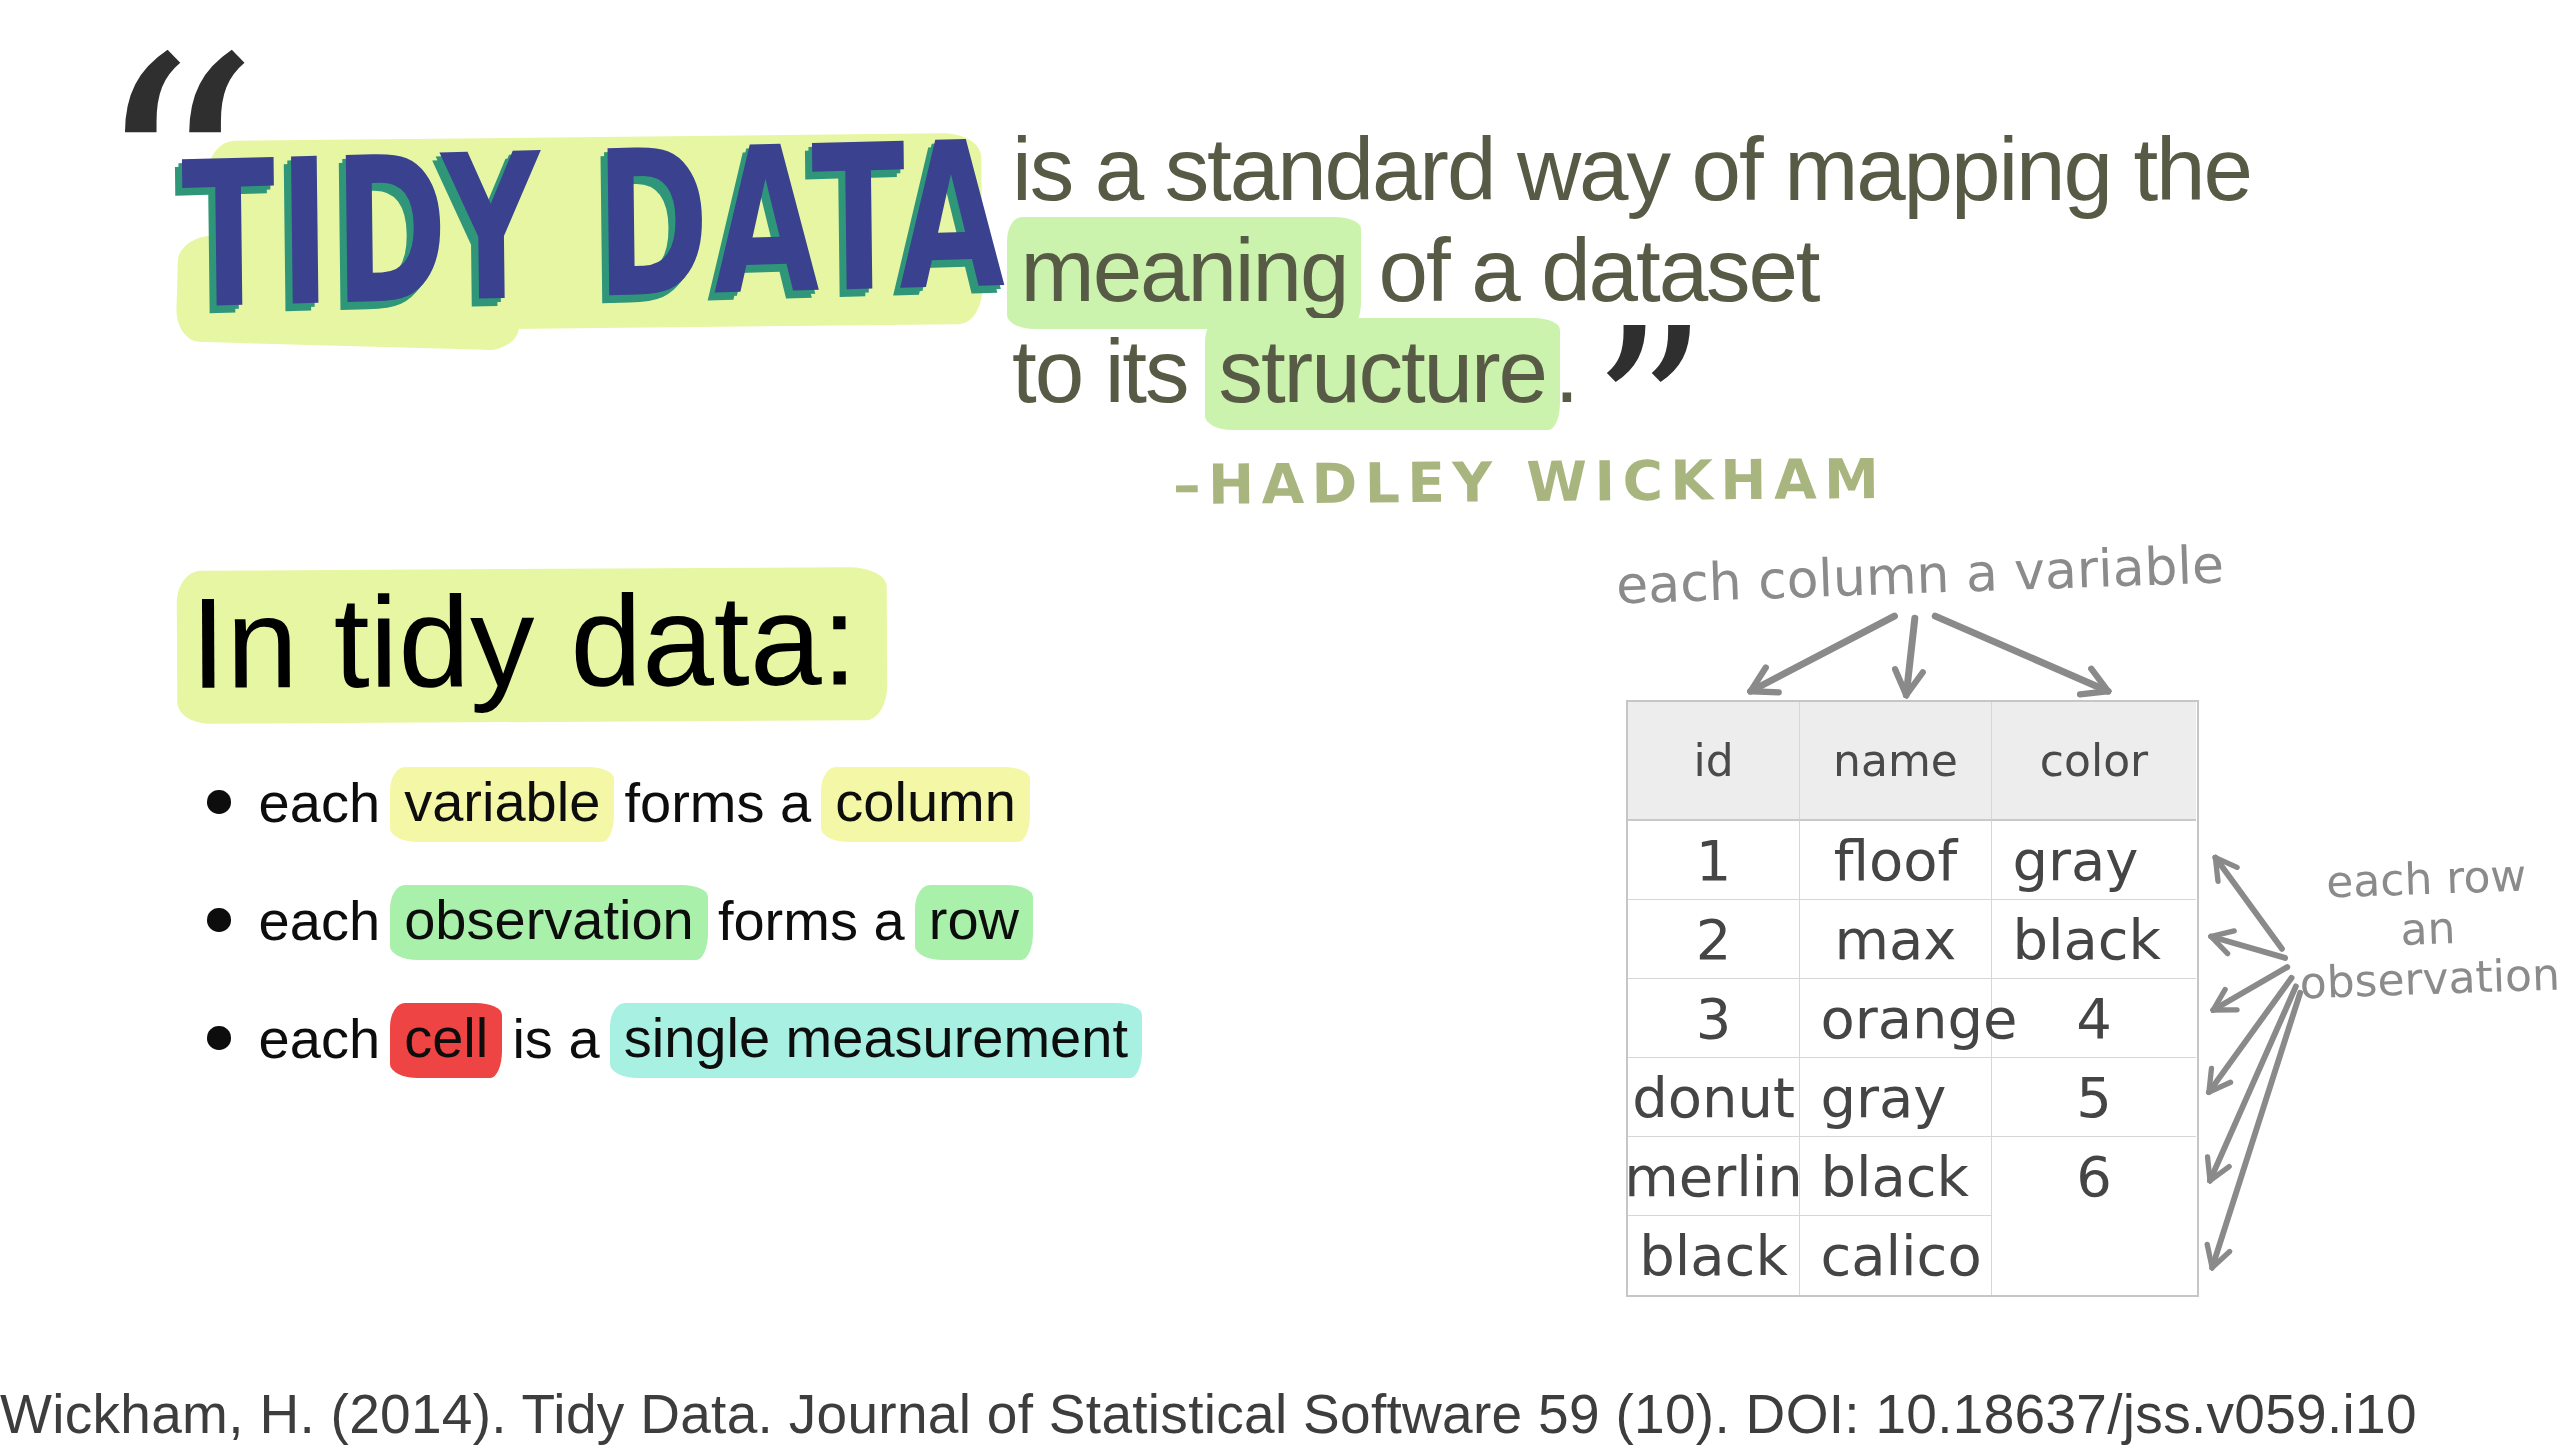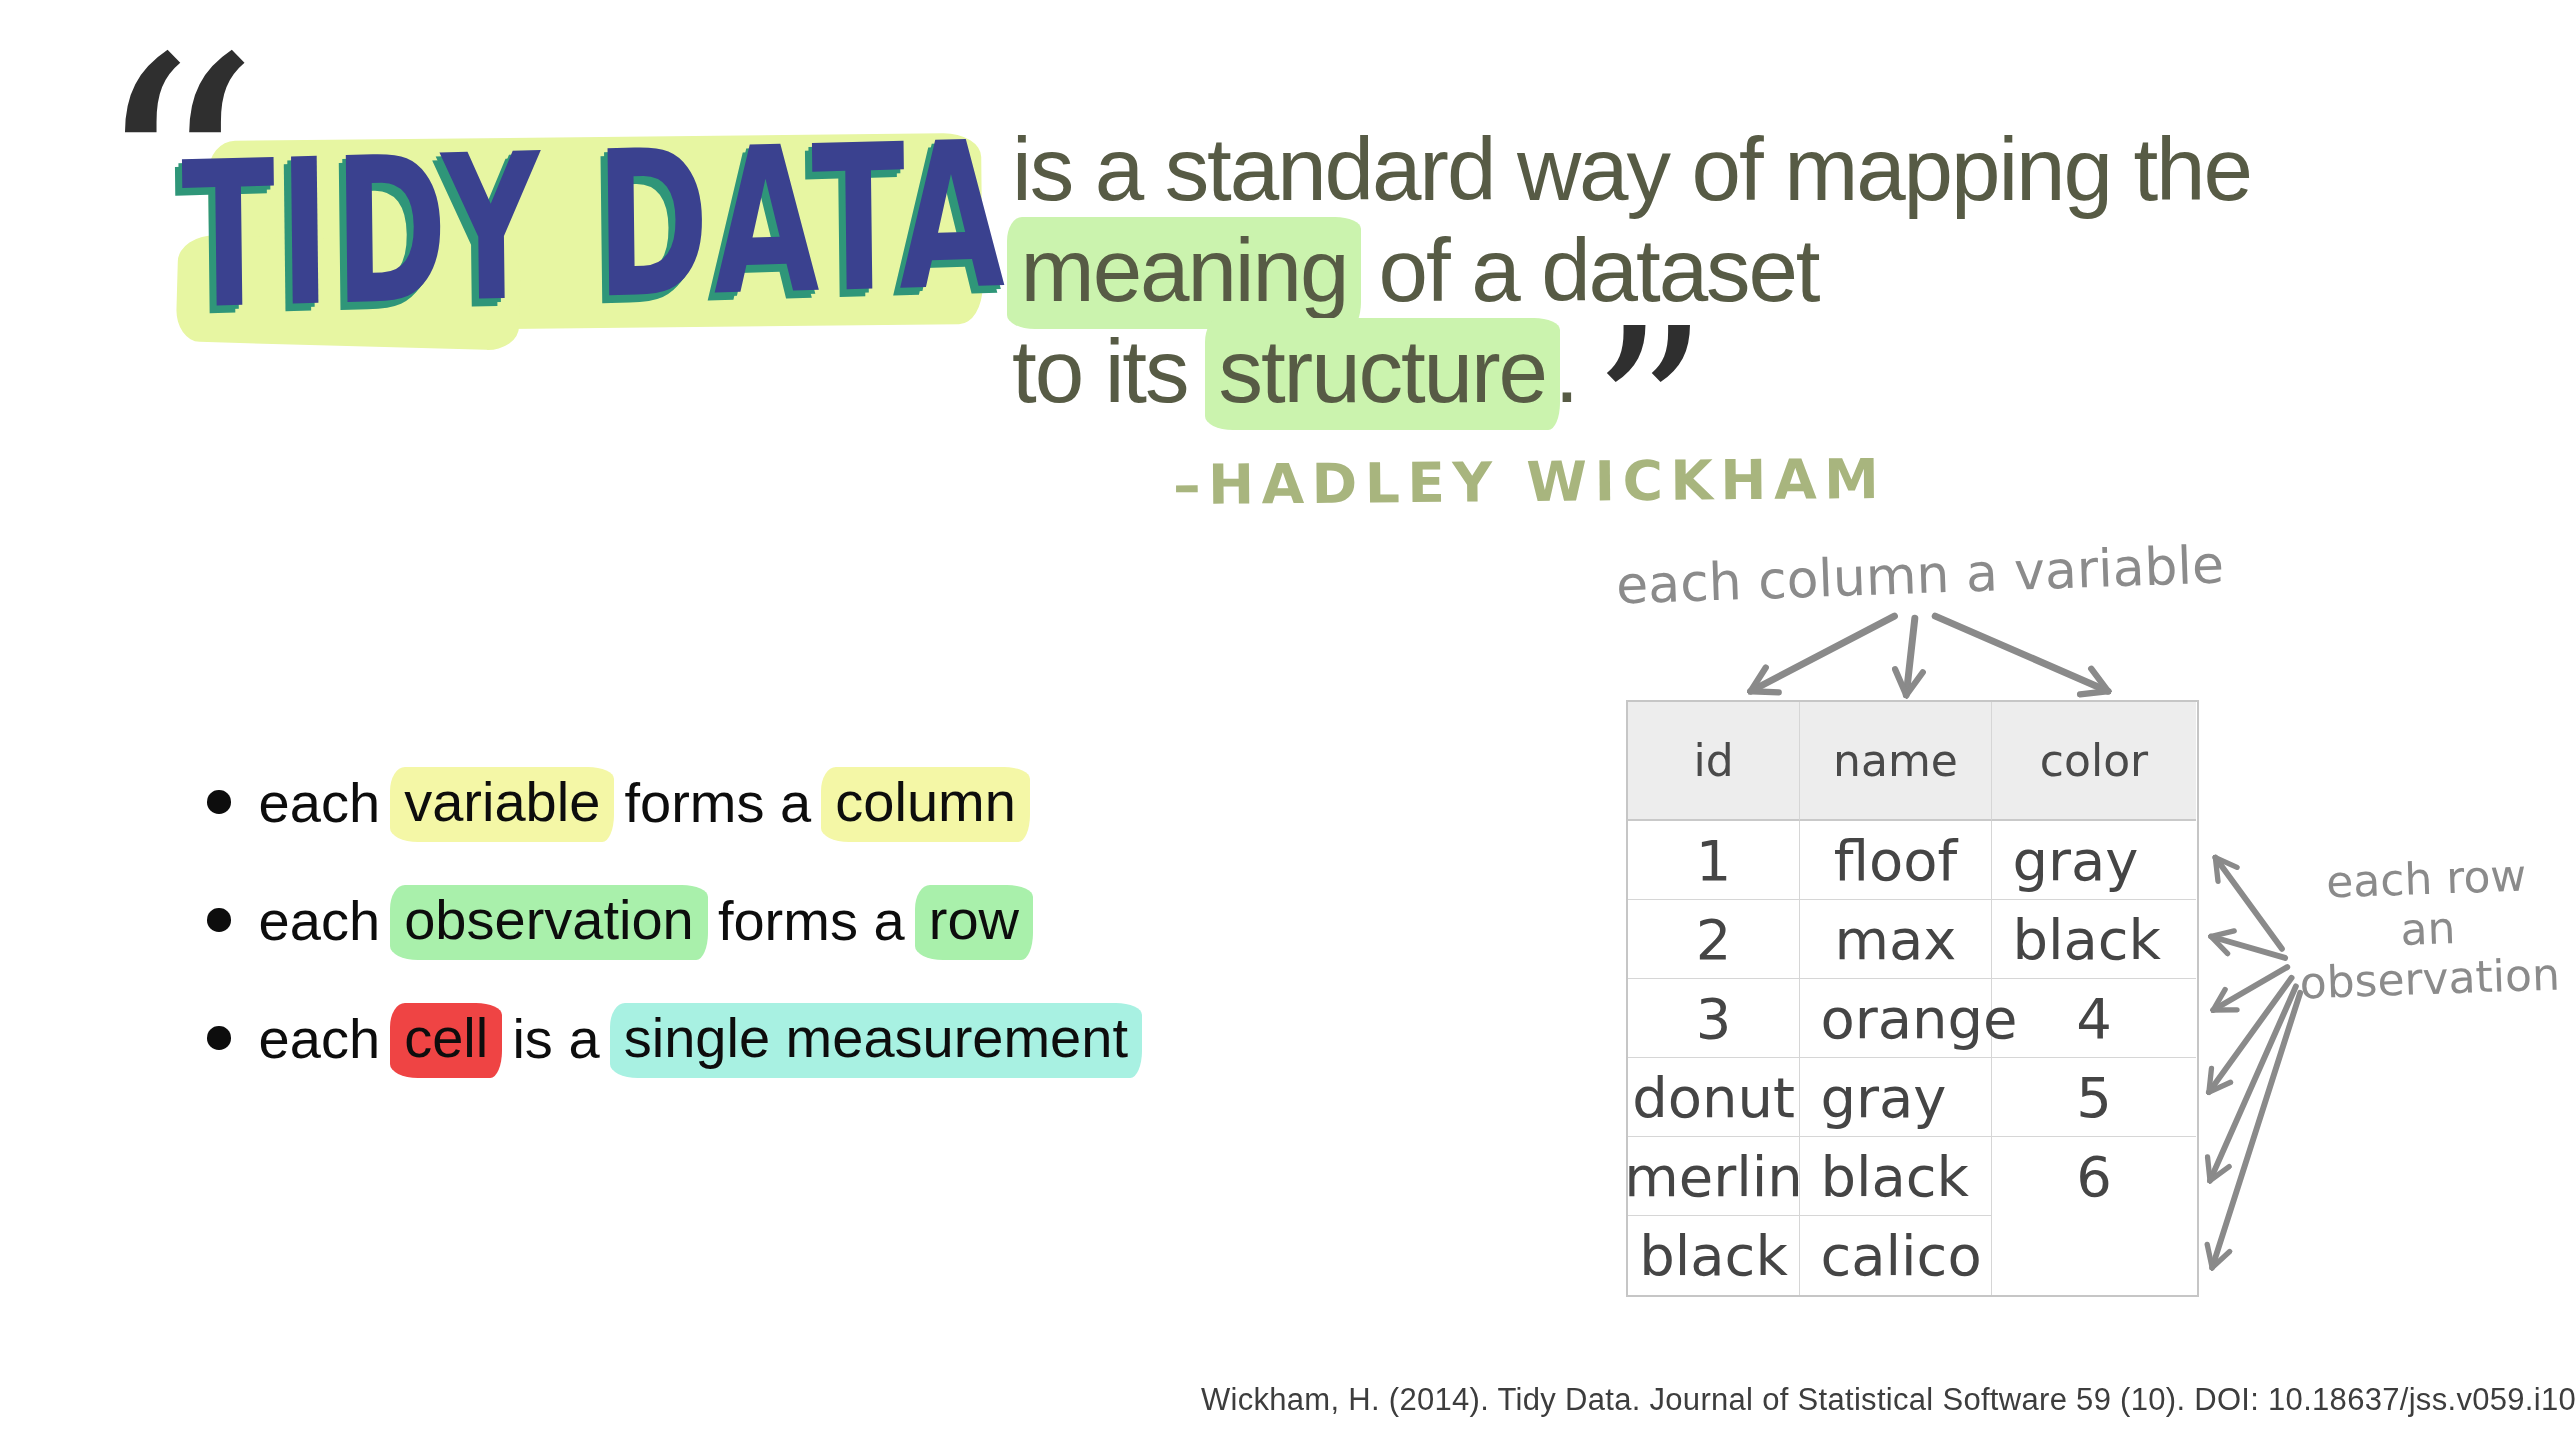--- a/index.html
+++ b/index.html
@@ -58,22 +58,22 @@
   .th { height:119px; background:#ededed; font-size:44px; color:#4a4a4a; border-bottom:2.1px solid #c9c9c9; }
   .td { height:79px; font-size:56px; color:#454545; }
   .td-color { justify-content:flex-start; padding-left:20.4px; }
   .data-table .cell:nth-last-child(-n+3) { border-bottom:none; }
 
   .row-note { position:absolute; left:2286px; top:854px; width:284px; z-index:2; text-align:center;
               font-family:"DejaVu Sans", sans-serif; font-size:44px; line-height:50px; color:#8b8b8b;
               transform:rotate(-2deg); }
 
   
-  .citation { position:absolute; left:0; top:1382px; width:100%; z-index:2; text-align:right;
-              font-size:31px; color:#3d3d3d; letter-spacing:0.3px; }
+  .citation { position:absolute; left:0; top:1382px; width:100%; z-index:2; text-align:left;
+              font-size:55px; color:#3d3d3d; letter-spacing:0.3px; }
 
   .overlay { position:absolute; left:0; top:0; z-index:3; pointer-events:none; }
 </style>
 </head>
 <body>
 
 <div class="canvas">
 
   <div class="open-quote">“</div>
 
@@ -90,20 +90,23 @@
     <div class="qline">
       <span class="hl" style="background-color: rgb(203, 243, 174);">meaning</span><span> of a dataset</span>
     </div>
     <div class="qline">
       <span>to its </span><span class="hl" style="background-color: rgb(203, 243, 174);">structure</span><span>.</span><span class="close-quote">”</span>
     </div>
   </div>
 
   <div class="attribution">–HADLEY WICKHAM</div>
 
+  <div class="heading">
+    <span class="heading-hl" style="background-color: rgb(231, 246, 162);">In tidy data:</span>
+  </div>
 
   <div class="bullets">
     <div class="bullet">
       <span class="dot"></span>
       <span><span>each </span><span class="hl" style="background-color: rgb(244, 247, 166);">variable</span><span> forms a </span><span class="hl" style="background-color: rgb(244, 247, 166);">column</span></span>
     </div>
     <div class="bullet">
       <span class="dot"></span>
       <span><span>each </span><span class="hl" style="background-color: rgb(169, 240, 171);">observation</span><span> forms a </span><span class="hl" style="background-color: rgb(169, 240, 171);">row</span></span>
     </div>

